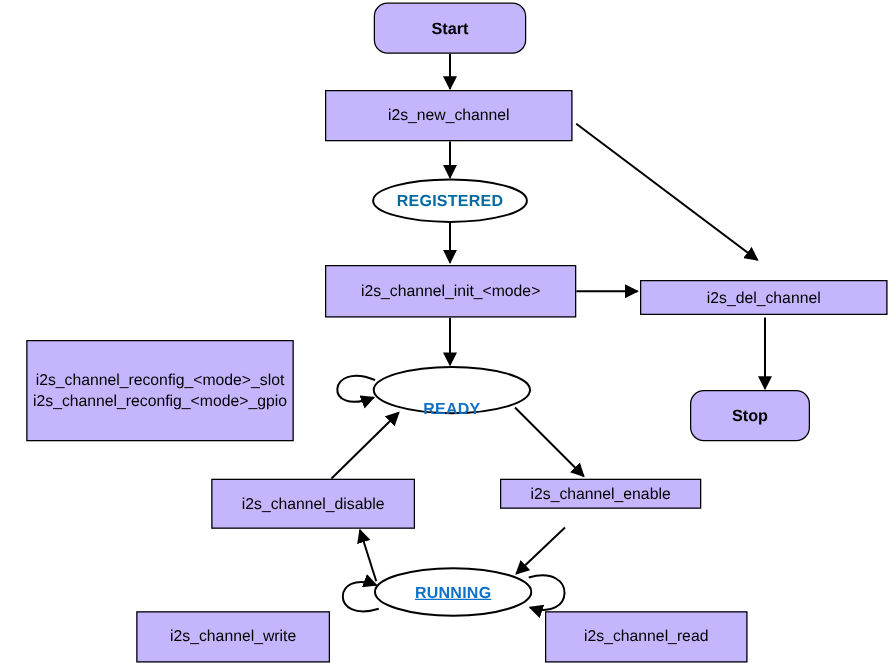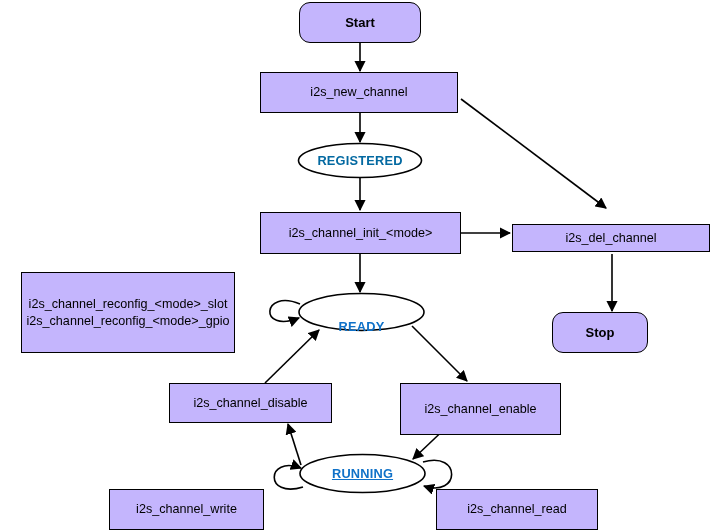--- a/index.html
+++ b/index.html
@@ -97,21 +97,21 @@
 </div>
 
 <div class="state" style="left:300px;top:455px;width:125px;height:37px;">
   <span class="lbl" style="color:#0f71c8;text-decoration:underline;">RUNNING</span>
 </div>
 
 <div class="node boxnode" style="left:169px;top:383px;width:163px;height:40px;">
   <span class="lbl">i2s_channel_disable</span>
 </div>
 
-<div class="node boxnode" style="left:400px;top:383px;width:161px;height:52px;">
+<div class="node boxnode" style="left:400px;top:383px;width:161px;height:24px;">
   <span class="lbl">i2s_channel_enable</span>
 </div>
 
 <div class="node boxnode" style="left:109px;top:489px;width:155px;height:41px;">
   <span class="lbl">i2s_channel_write</span>
 </div>
 
 <div class="node boxnode" style="left:436px;top:489px;width:162px;height:41px;">
   <span class="lbl">i2s_channel_read</span>
 </div>

